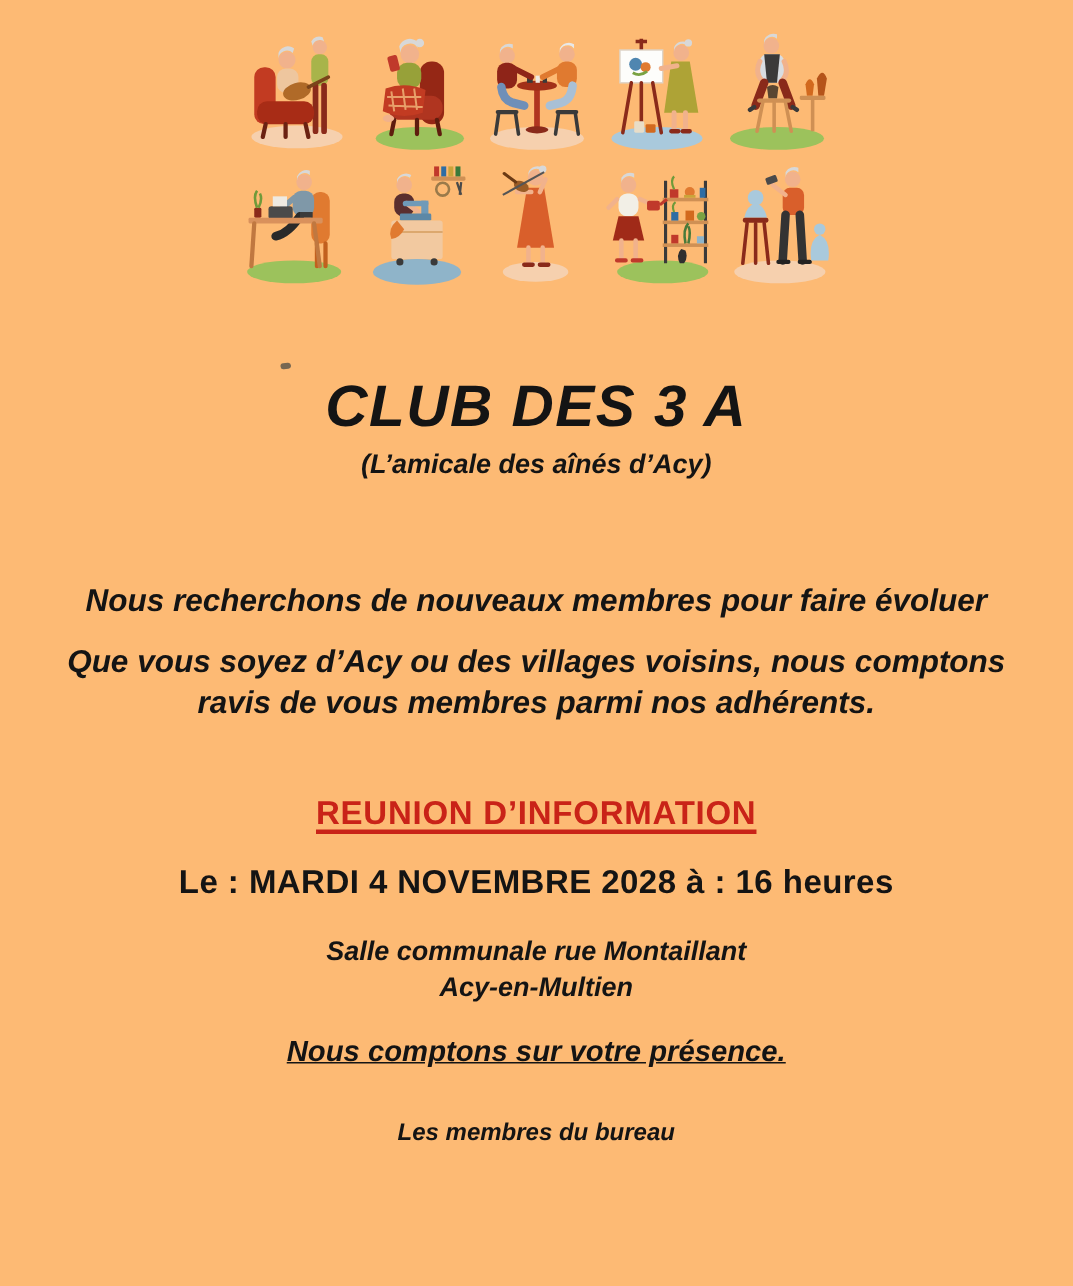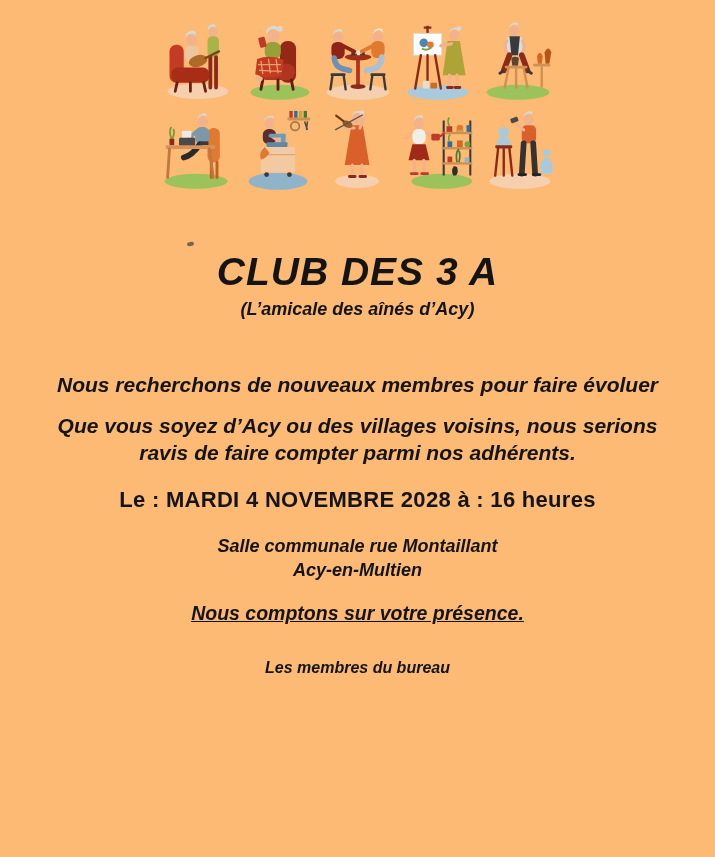--- a/index.html
+++ b/index.html
@@ -24,21 +24,21 @@
   .title{
     margin-top:60px;
     font-size:39px;font-weight:bold;font-style:italic;
     letter-spacing:1px;line-height:1.1;
   }
   .subtitle{
     margin-top:5px;
     font-size:18px;font-weight:bold;font-style:italic;
   }
   .para{
-    margin-top:52px;
+    margin-top:68px;
     font-size:21px;font-weight:bold;font-style:italic;
     line-height:1.28;
   }
   .para.second{margin-top:14px;}
   .red-heading{
     margin-top:46px;
     font-size:22px;font-weight:bold;
     color:#c92318;
     text-decoration:underline;
     text-decoration-thickness:2.5px;
@@ -274,24 +274,25 @@
   <div class="scan-speck"></div>
 
   <div class="title">CLUB DES 3 A</div>
   <div class="subtitle">(L’amicale des aînés d’Acy)</div>
 
   <div class="para">
     <div>Nous recherchons de nouveaux membres pour faire évoluer</div>
   </div>
 
   <div class="para second">
-    <div>Que vous soyez d’Acy ou des villages voisins, nous serions</div>
-    <div>ravis de faire compter parmi nos adhérents.</div>
+    <div>Que vous soyez d’Acy ou des villages voisins, nous comptons</div>
+    <div>ravis de vous membres parmi nos adhérents.</div>
   </div>
 
+  <div class="red-heading">REUNION D’INFORMATION</div>
 
   <div class="date-line">Le : MARDI 4 NOVEMBRE 2028 à : 16 heures</div>
 
   <div class="venue">
     <div>Salle communale rue Montaillant</div>
     <div>Acy-en-Multien</div>
   </div>
 
   <div class="closing">Nous comptons sur votre présence.</div>
 

